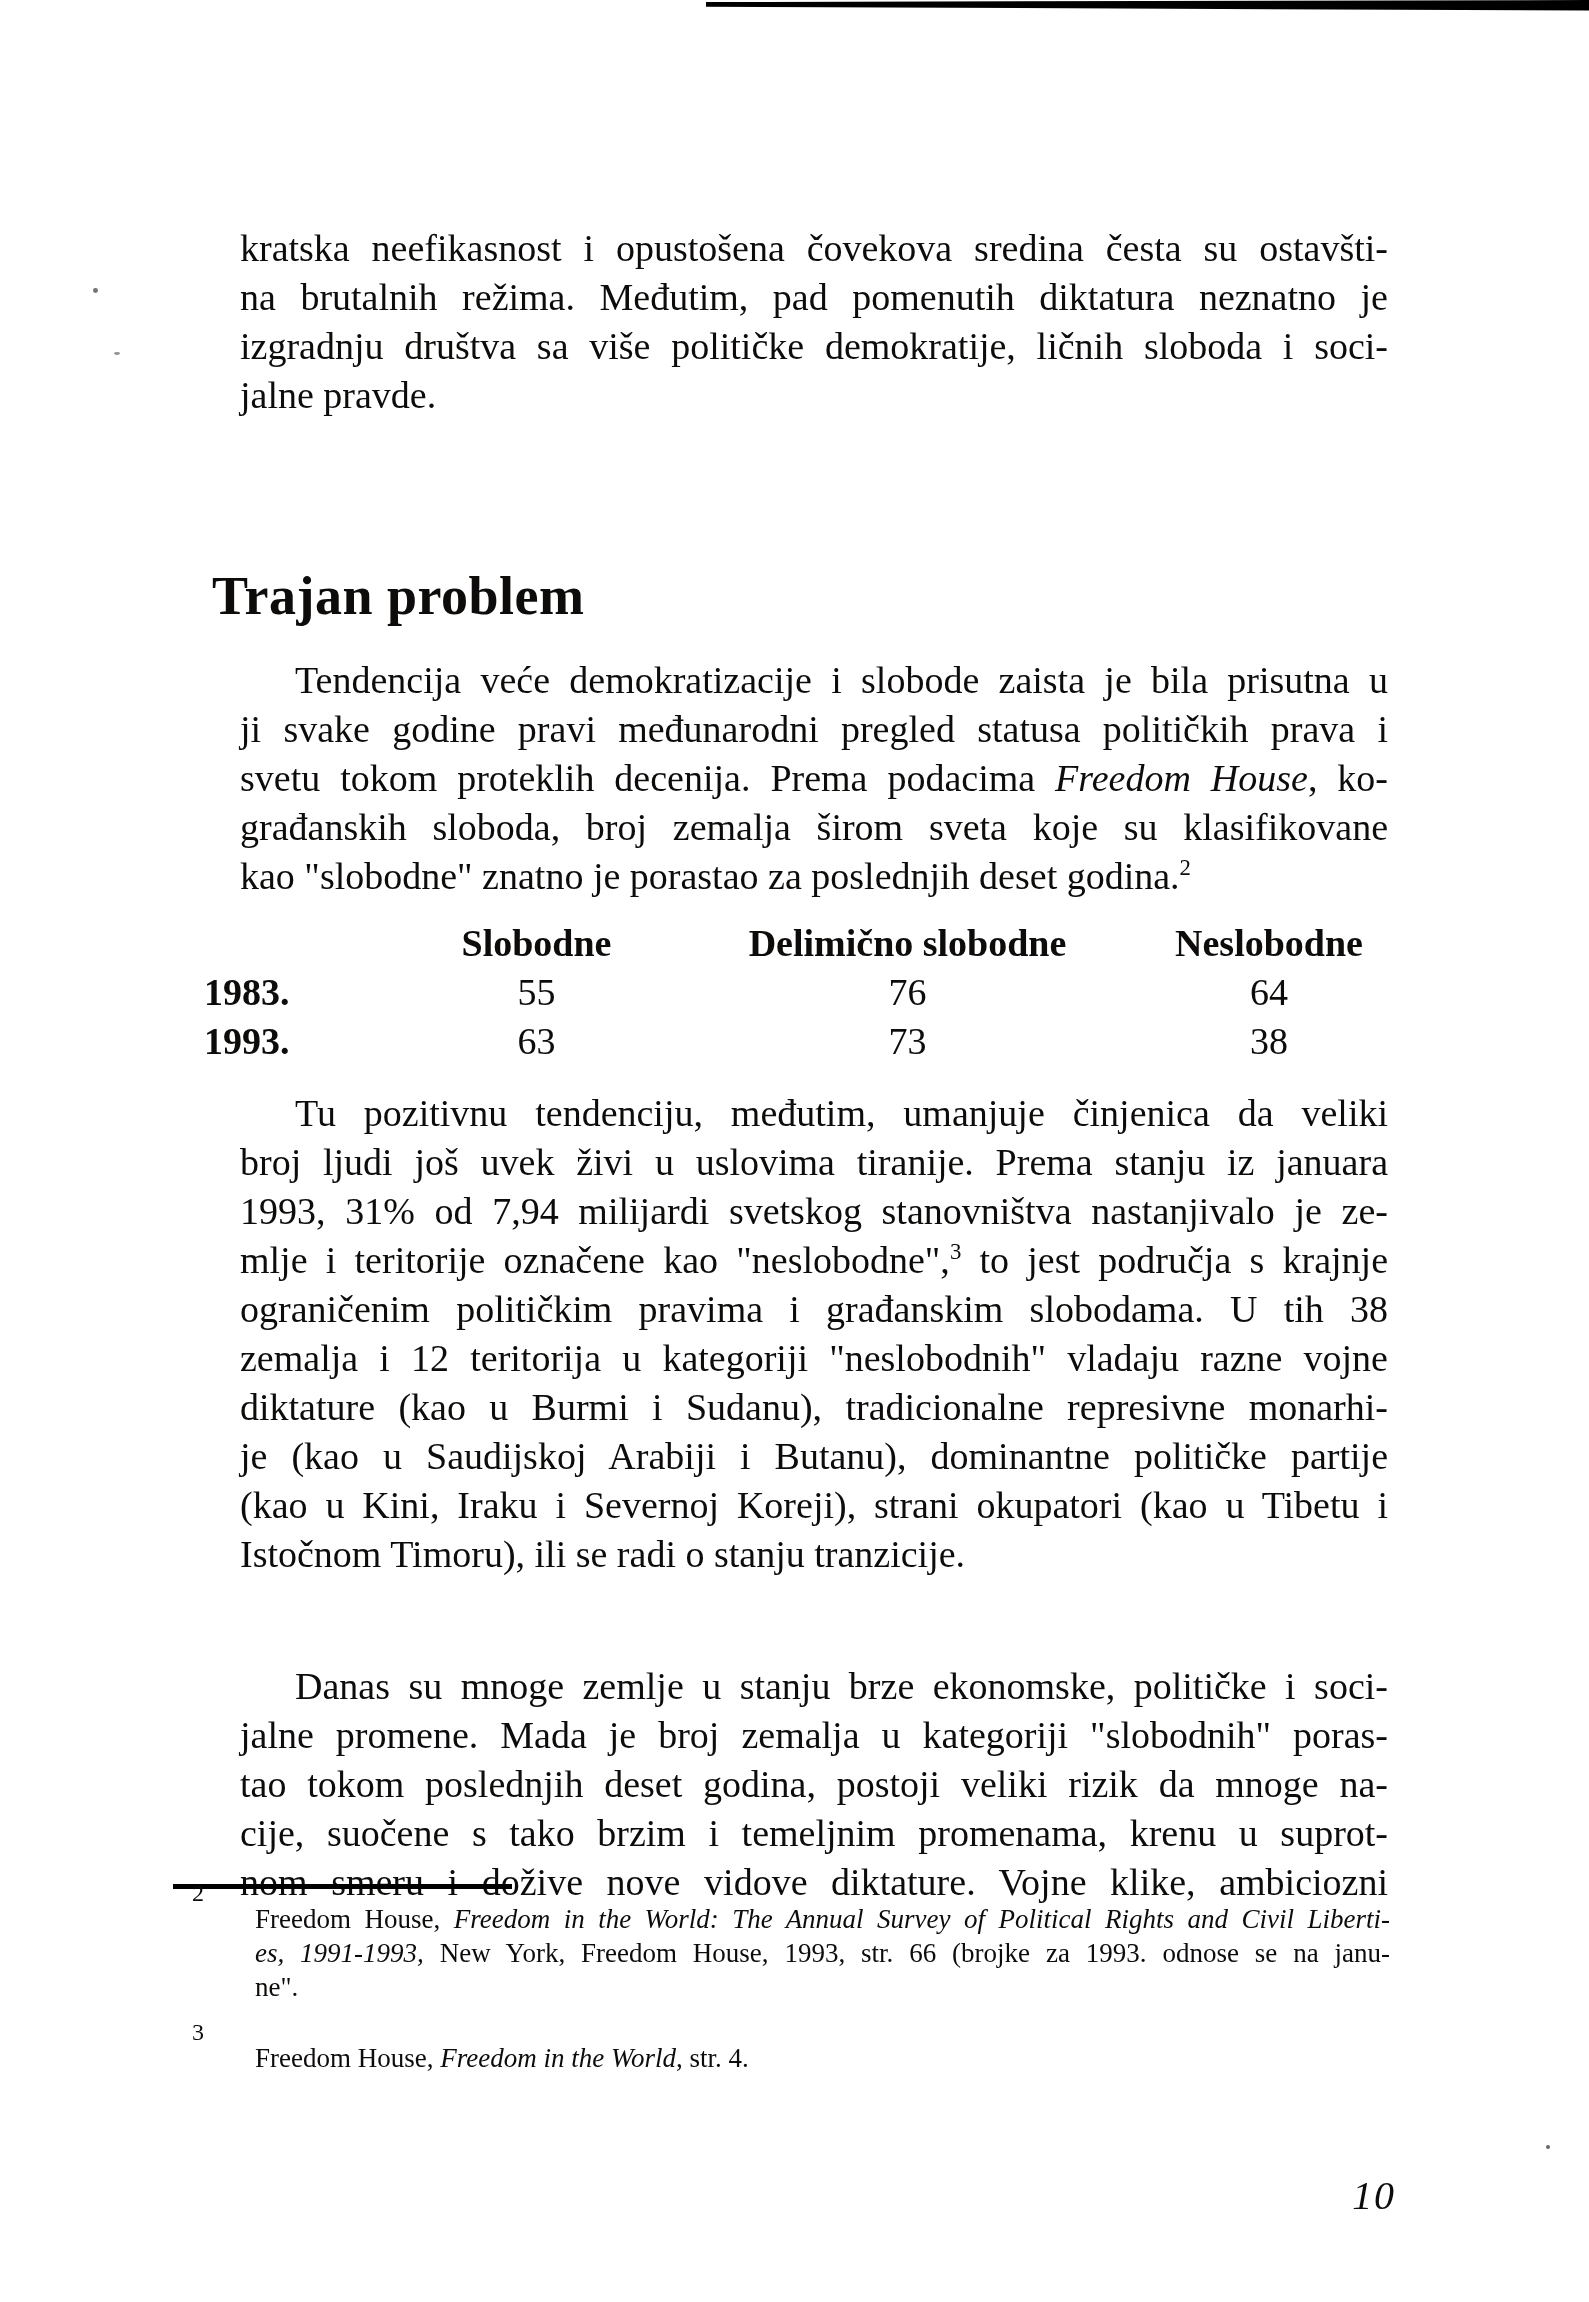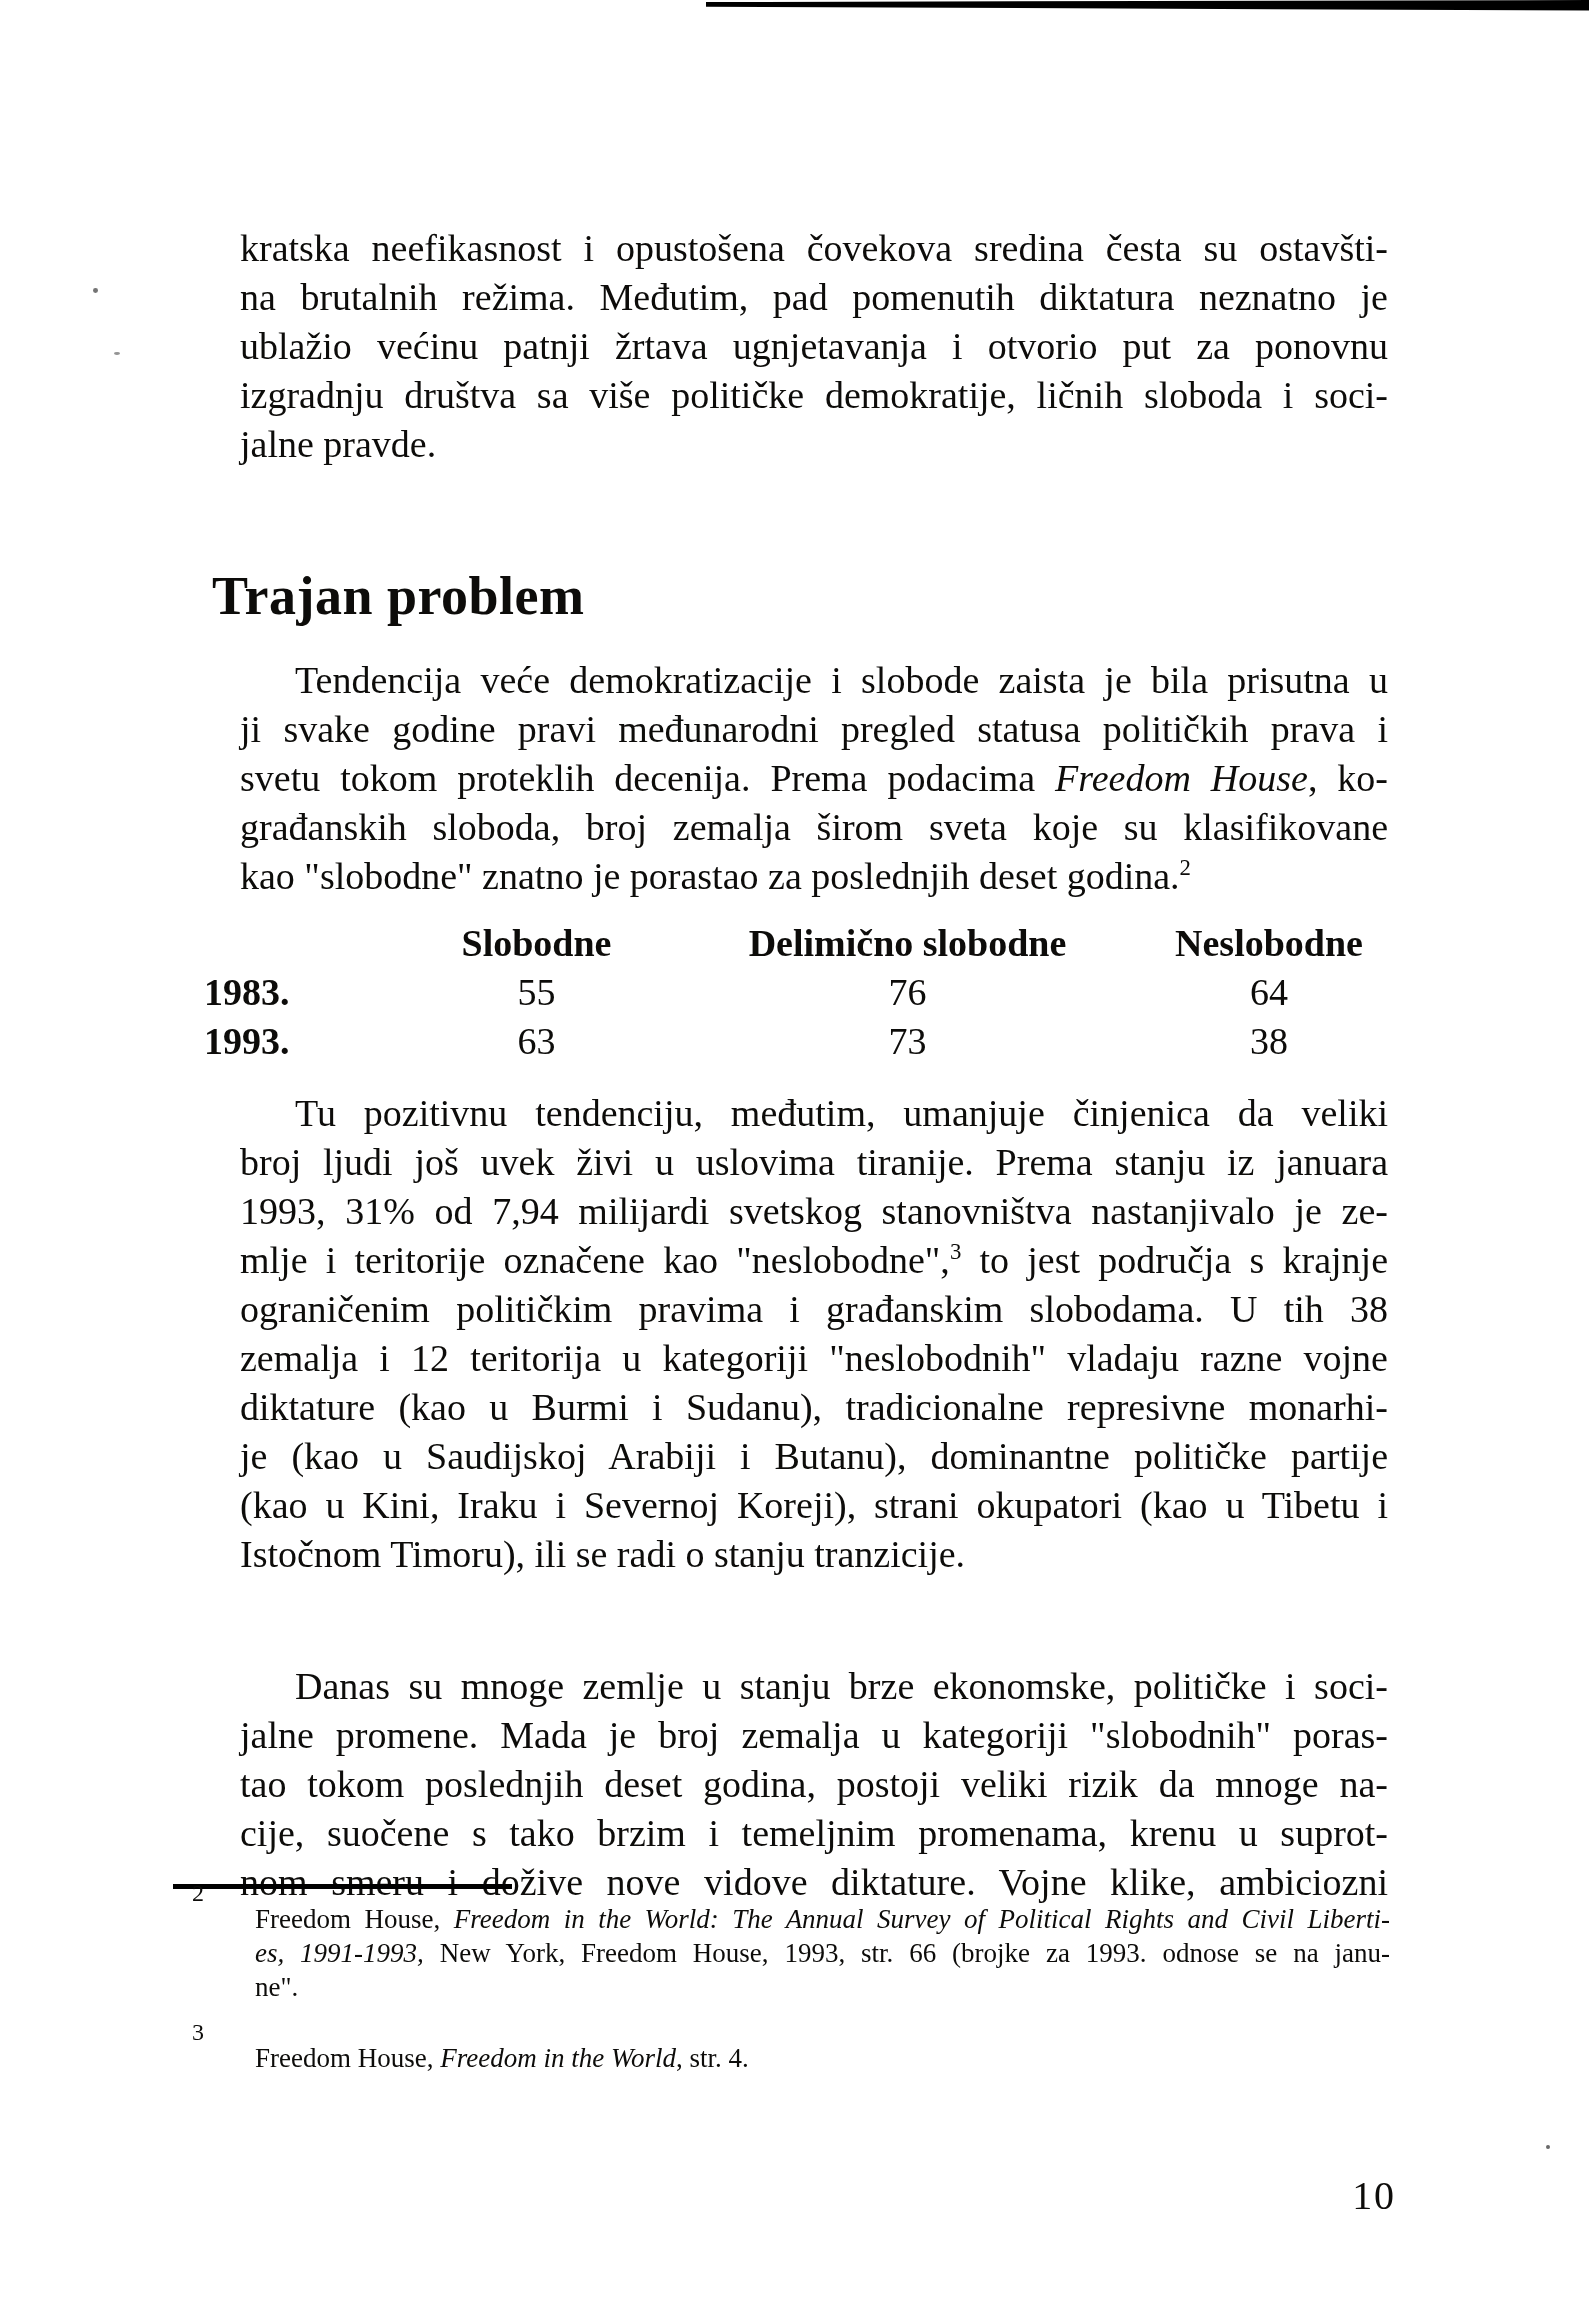--- a/index.html
+++ b/index.html
@@ -43,37 +43,36 @@
 
   .fnsep { position:absolute; left:173px; top:1884px; width:339px; height:4.8px; background:#000; }
 
   .footnote { position:absolute; left:219px; width:1171px; font-size:27px; line-height:34px; }
   .footnote .fnmark { position:absolute; left:-27px; top:-8.6px; font-size:24px; font-style:normal; }
   .fn2 { top:1902px; }
   .fn3 { top:2041px; }
 
   .pageno {
     position:absolute; right:193px; top:2172px;
-    font-size:40px; letter-spacing:1.9px;margin-left:11px;
+    font-size:40px; font-style:italic; letter-spacing:1.9px;margin-left:11px;
   }
 </style>
 </head>
 <body>
 
 <div class="page">
 
   <div class="scanline"></div>
   <div class="speck" style="left:93px; top:288px; width:4.8px; height:4.8px; opacity:.65;"></div>
   <div class="speck" style="left:114px; top:352px; width:5.7px; height:2.9px; opacity:.5;"></div>
   <div class="speck" style="left:1546px; top:2145px; width:3.8px; height:3.8px; opacity:.7;"></div>
 
   <div class="block body p1">
       <div class="tl">kratska neefikasnost i opustošena čovekova sredina česta su ostavšti-</div>
       <div class="tl">na brutalnih režima. Međutim, pad pomenutih diktatura neznatno je</div>
-      <div class="tl">ublažio većinu patnji žrtava ugnjetavanja i otvorio put za ponovnu</div>
       <div class="tl">izgradnju društva sa više političke demokratije, ličnih sloboda i soci-</div>
       <div class="tl tl-last">jalne pravde.</div>
     </div>
 
   <h1 class="heading">Trajan problem</h1>
 
   <div class="block body indent p2">
       <div class="tl">Tendencija veće demokratizacije i slobode zaista je bila prisutna u</div>
       <div class="tl">ji svake godine pravi međunarodni pregled statusa političkih prava i</div>
       <div class="tl">svetu tokom proteklih decenija. Prema podacima <i>Freedom House</i>, ko-</div>

